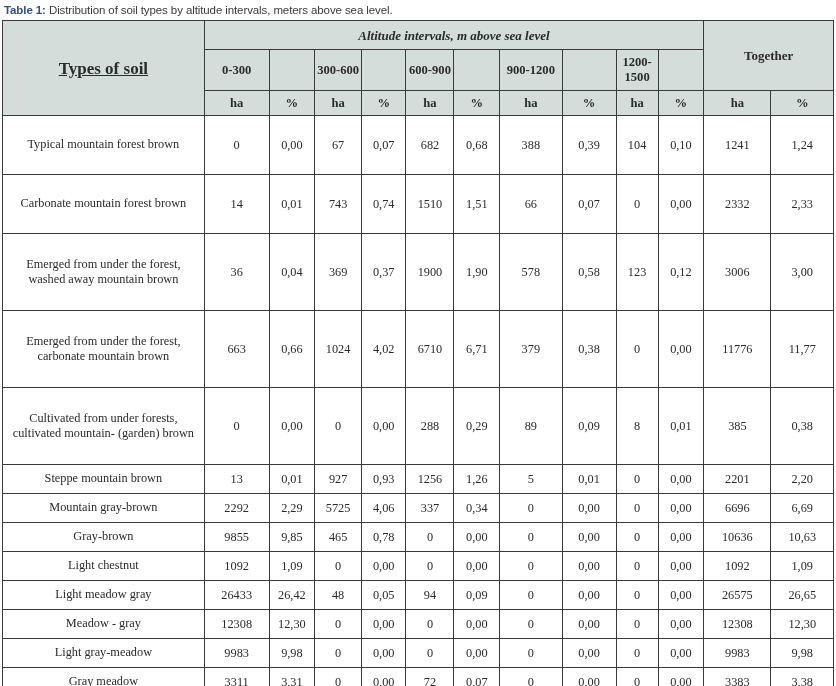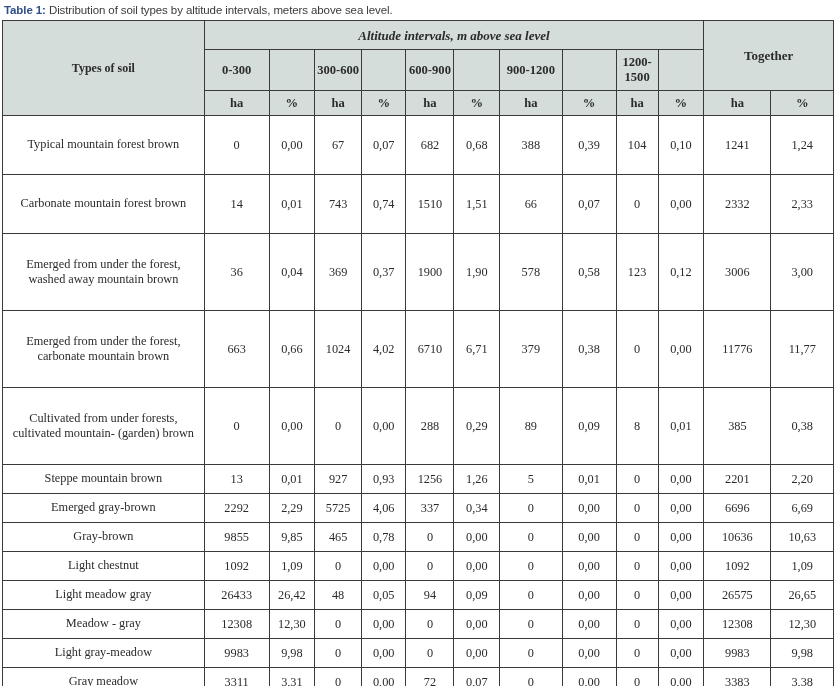--- a/index.html
+++ b/index.html
@@ -51,21 +51,22 @@
     vertical-align: middle;
     color: #2b2b2b;
   }
   thead th {
     background: #d4ddda;
     font-weight: bold;
     font-size: 12.6px;
     line-height: 15px;
   }
   th.types-of-soil {
-    font-size: 12px;
+    font-size: 17px;
+    text-decoration: underline;
   }
   th.group-altitude {
     font-size: 13px;
     height: 28px;
     font-style: italic;
   }
   th.group-together {
     font-size: 13px;
   }
   th.interval-head {
@@ -249,21 +250,21 @@
           <td class="num">1256</td>
           <td class="num">1,26</td>
           <td class="num">5</td>
           <td class="num">0,01</td>
           <td class="num">0</td>
           <td class="num">0,00</td>
           <td class="num">2201</td>
           <td class="num">2,20</td>
         </tr>
         <tr class="row-short">
-          <td class="soil-name">Emerged gray-brown</td>
+          <td class="soil-name">Mountain gray-brown</td>
           <td class="num">2292</td>
           <td class="num">2,29</td>
           <td class="num">5725</td>
           <td class="num">4,06</td>
           <td class="num">337</td>
           <td class="num">0,34</td>
           <td class="num">0</td>
           <td class="num">0,00</td>
           <td class="num">0</td>
           <td class="num">0,00</td>

